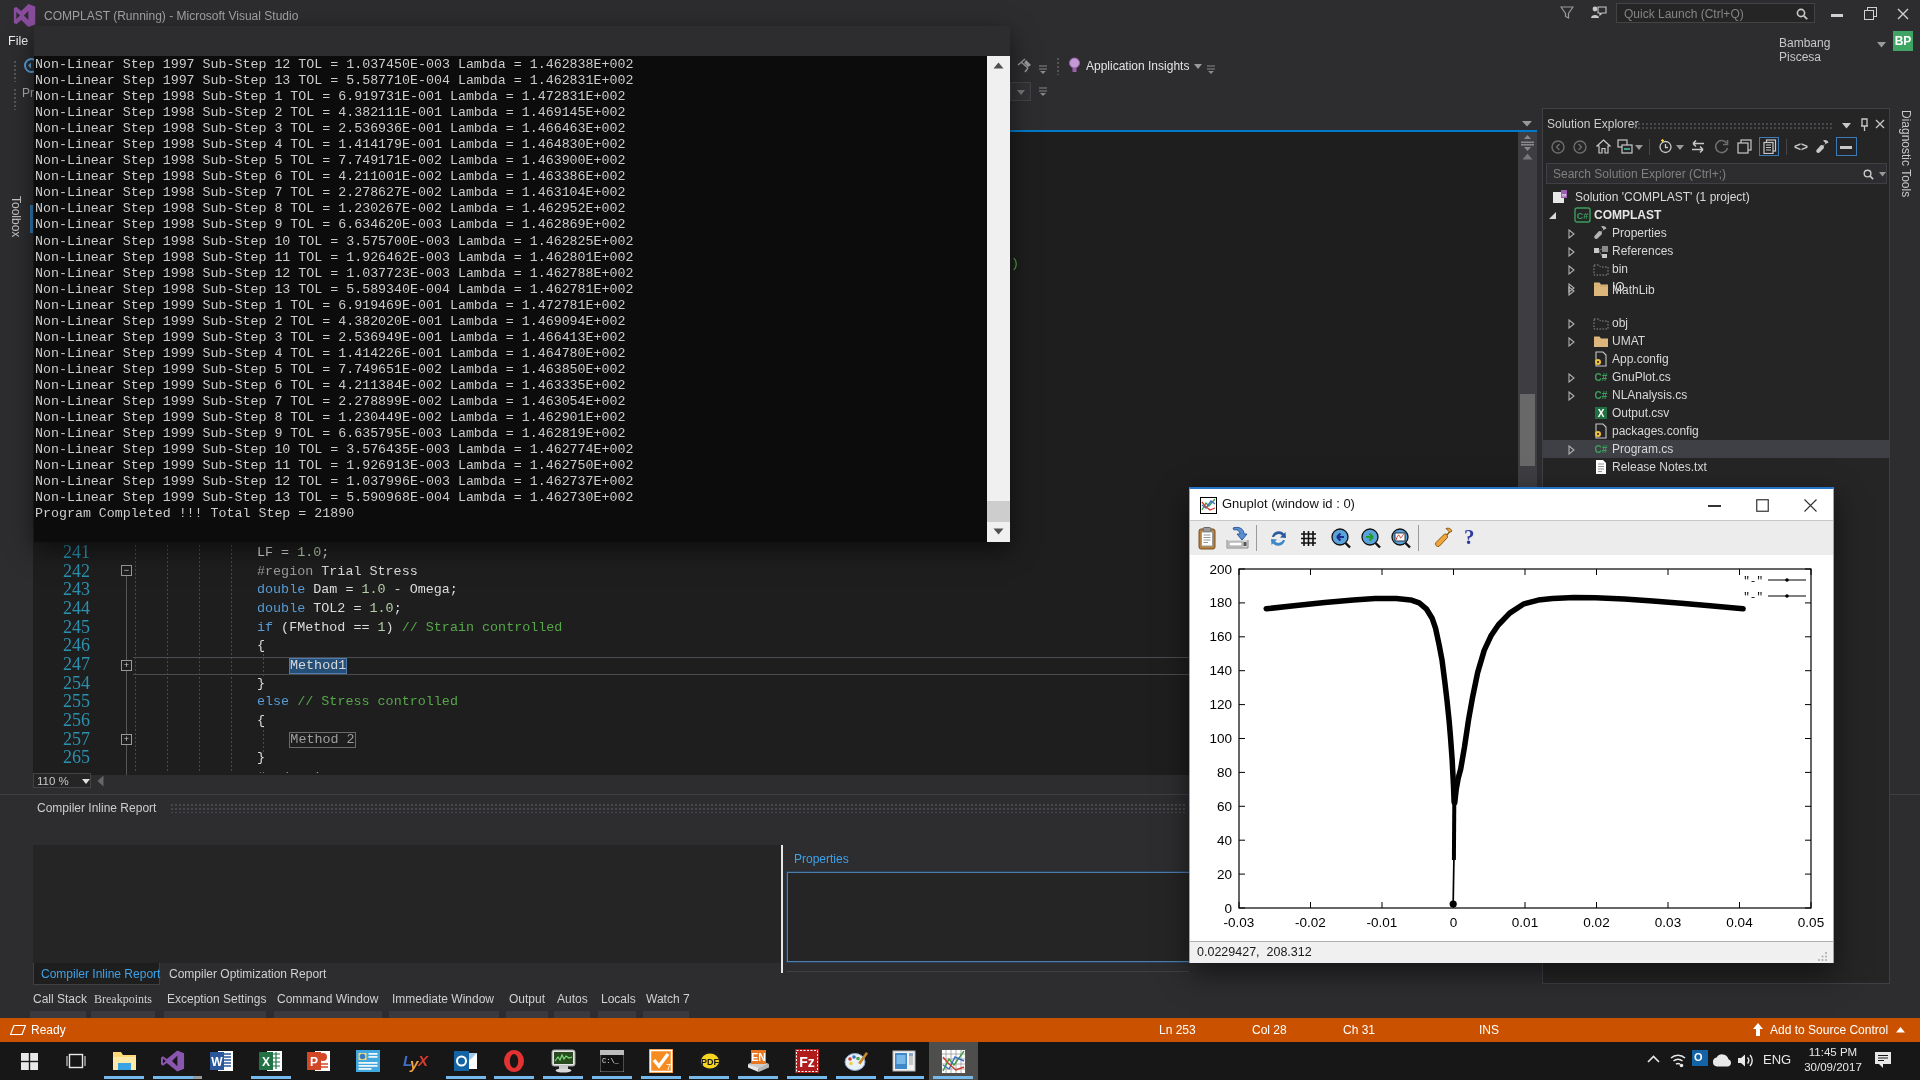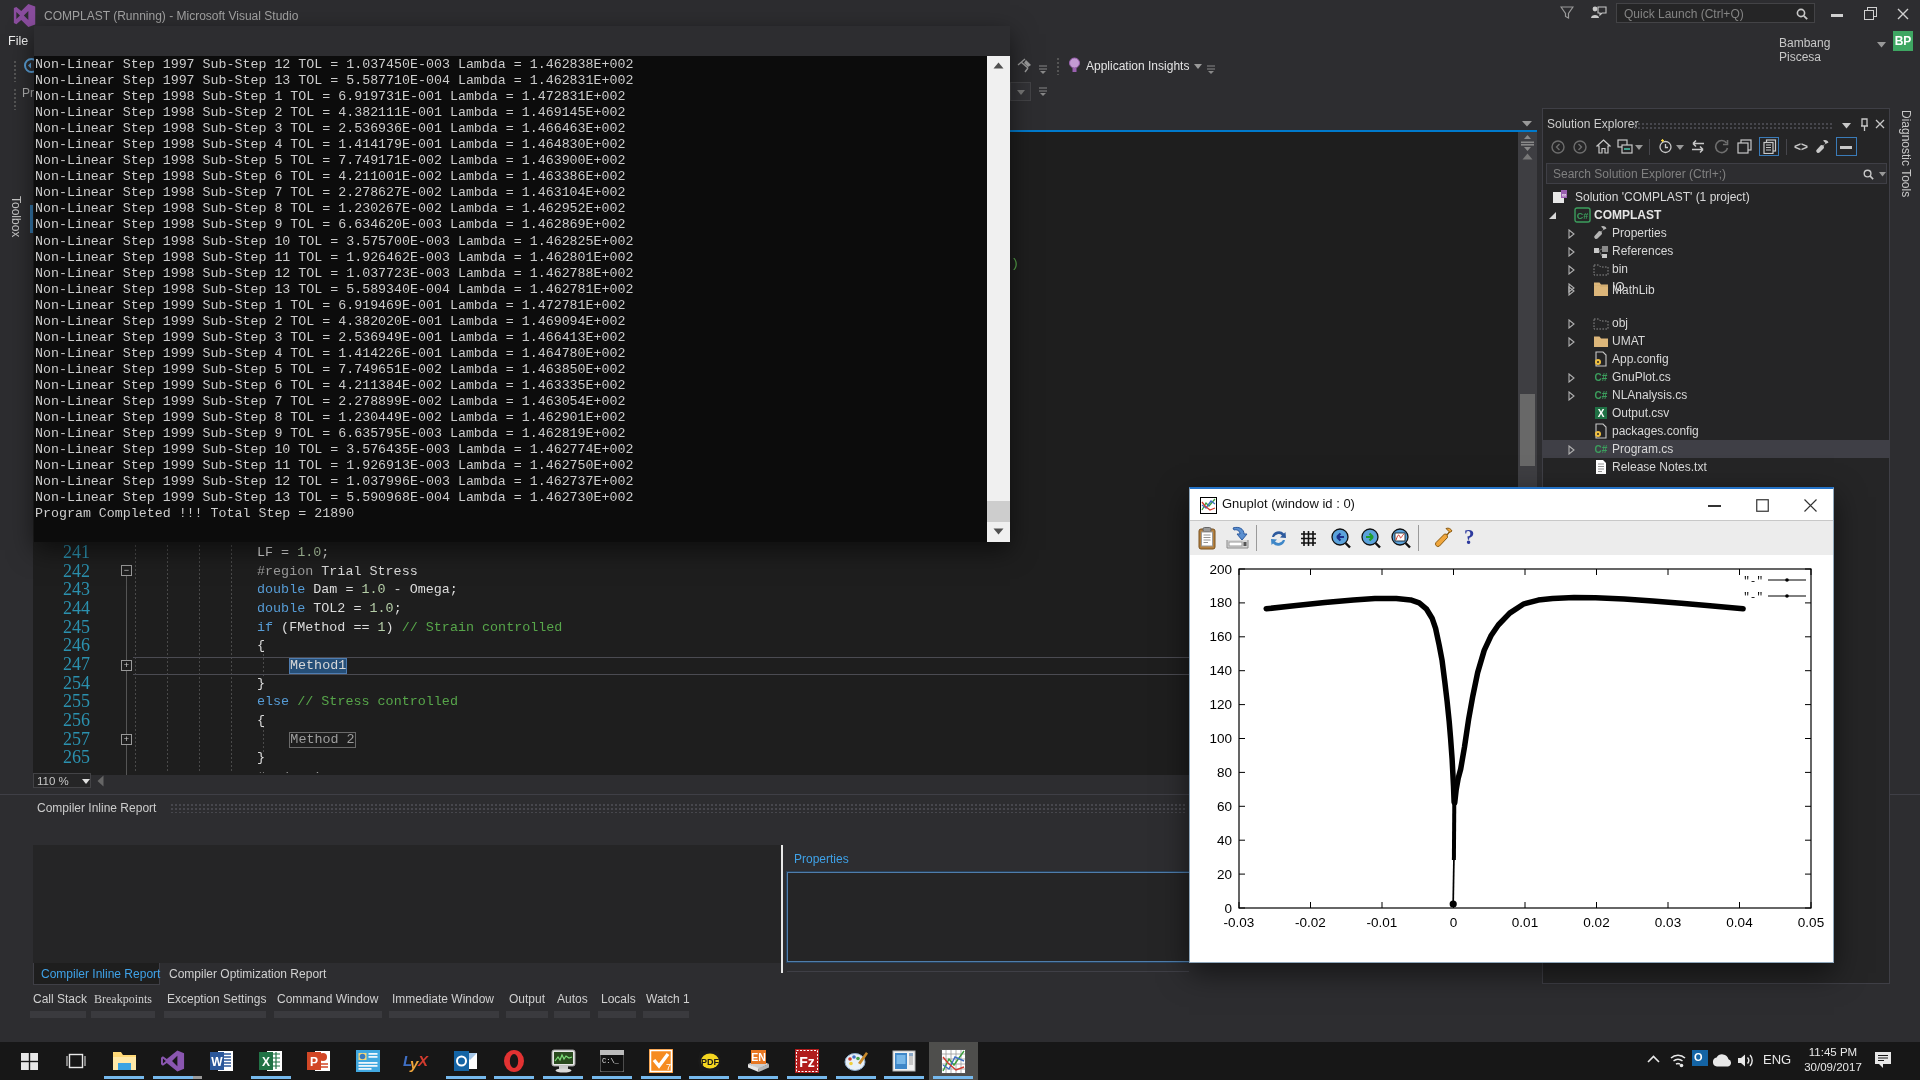--- a/index.html
+++ b/index.html
@@ -198,31 +198,48 @@
 
   <style>.twt{position:absolute;top:992px;font-size:12px;color:#d0d0d0;} .twb{position:absolute;top:1011px;height:7px;background:#3a3a3e;}</style>
   <div class="twt" style="left:33px;">Call Stack</div>
   <div class="twt" style="left:94px;font-family:Liberation Serif, serif;">Breakpoints</div>
   <div class="twt" style="left:167px;">Exception Settings</div>
   <div class="twt" style="left:277px;">Command Window</div>
   <div class="twt" style="left:392px;">Immediate Window</div>
   <div class="twt" style="left:509px;">Output</div>
   <div class="twt" style="left:557px;">Autos</div>
   <div class="twt" style="left:601px;">Locals</div>
-  <div class="twt" style="left:646px;">Watch 1</div>
+  <div class="twt" style="left:646px;">Watch 7</div>
   <div class="twb" style="left:30px;width:56px;"></div>
   <div class="twb" style="left:91px;width:64px;"></div>
   <div class="twb" style="left:164px;width:102px;"></div>
   <div class="twb" style="left:274px;width:108px;"></div>
   <div class="twb" style="left:389px;width:110px;"></div>
   <div class="twb" style="left:506px;width:42px;"></div>
   <div class="twb" style="left:554px;width:36px;"></div>
   <div class="twb" style="left:598px;width:38px;"></div>
   <div class="twb" style="left:643px;width:46px;"></div>
 
+  <div class="abs" style="left:0;top:1018px;width:1920px;height:24px;background:#ca5100;color:#fff;">
+    <svg class="abs" style="left:10px;top:7px;" width="16" height="10" viewBox="0 0 16 10">
+        <path d="M4 0.5 L15.5 0.5 L12 9.5 L0.5 9.5 Z" fill="none" stroke="#fff" stroke-width="1.2"></path>
+      </svg>
+    <div class="abs" style="left:31px;top:5px;font-size:12px;">Ready</div>
+    <div class="abs" style="left:1159px;top:5px;font-size:12px;">Ln 253</div>
+    <div class="abs" style="left:1252px;top:5px;font-size:12px;">Col 28</div>
+    <div class="abs" style="left:1343px;top:5px;font-size:12px;">Ch 31</div>
+    <div class="abs" style="left:1479px;top:5px;font-size:12px;">INS</div>
+    <svg class="abs" style="left:1752px;top:5px;" width="12" height="13" viewBox="0 0 12 13">
+        <path d="M6 0 L11 6 L8 6 L8 13 L4 13 L4 6 L1 6 Z" fill="#fff"></path>
+      </svg>
+    <div class="abs" style="left:1770px;top:5px;font-size:12px;">Add to Source Control</div>
+    <svg class="abs" style="left:1896px;top:9px;" width="9" height="6" viewBox="0 0 9 6">
+        <path d="M0 5.5 L9 5.5 L4.5 0 Z" fill="#fff"></path>
+      </svg>
+  </div>
 
   <div class="abs" style="left:0;top:1042px;width:1920px;height:38px;background:#171717;">
 
     <svg class="abs" style="left:21px;top:11px;" width="17" height="17" viewBox="0 0 17 17">
       <rect x="0" y="0" width="7.8" height="7.8" fill="#e8e8e8"></rect>
         <rect x="9.2" y="0" width="7.8" height="7.8" fill="#e8e8e8"></rect>
       <rect x="0" y="9.2" width="7.8" height="7.8" fill="#e8e8e8"></rect>
         <rect x="9.2" y="9.2" width="7.8" height="7.8" fill="#e8e8e8"></rect>
     </svg>
 
@@ -785,15 +802,28 @@
       <circle cx="597" cy="25" r="1.8" fill="#000"></circle>
         <circle cx="597" cy="41" r="1.8" fill="#000"></circle>
 
       <polyline points="76.2,53.8 106.2,50.4 134.8,47.4 163.4,44.9 184.9,43.5 206.3,43.5 220.6,44.9 229.2,47.9 236.3,53.8 242.1,63.2 245.6,73.4 249.2,90.3 252.1,105.6 254.9,127.6 257.1,146.2 259.2,166.6 260.6,183.5 262.1,203.9 263.5,231 264.1,247" fill="none" stroke="#000" stroke-width="5.5" stroke-linejoin="round" stroke-linecap="round"></polyline>
       <polyline points="264.7,247.9 266.2,234.4 268.2,223.3 270.7,214 274.5,192 278.8,163.2 282.8,141.1 287.7,117.4 294.2,95.4 301.3,80.2 308.3,70 319.7,58.1 334,48.8 348.3,45.1 362.6,43.4 384.1,42.5 405.5,42.8 434.1,44 462.7,45.9 491.3,48.3 519.9,50.8 553.1,53.8" fill="none" stroke="#000" stroke-width="5.5" stroke-linejoin="round" stroke-linecap="round"></polyline>
       <polyline points="264.3,247 263.9,305" fill="none" stroke="#000" stroke-width="4"></polyline>
       <path d="M263.9 305 L263.2 346" fill="none" stroke="#000" stroke-width="1.7"></path>
       <circle cx="263.2" cy="349" r="3.6" fill="#000"></circle>
     </svg>
 
+    <div class="abs" style="left:0px;top:452px;width:643px;height:22px;background:#f0f0f0;border-top:1px solid #b0b0b0;">
+      <div class="abs" style="left:7px;top:3px;font-size:12.5px;color:#1a1a1a;">0.0229427,&nbsp; 208.312</div>
+      <svg class="abs" style="left:628px;top:9px;" width="10" height="10" viewBox="0 0 10 10">
+        <g fill="#aaa">
+            <circle cx="8" cy="2" r="1"></circle>
+            <circle cx="8" cy="5.5" r="1"></circle>
+            <circle cx="8" cy="9" r="1"></circle>
+            <circle cx="4.5" cy="5.5" r="1"></circle>
+            <circle cx="4.5" cy="9" r="1"></circle>
+            <circle cx="1" cy="9" r="1"></circle>
+          </g>
+      </svg>
+    </div>
   </div>
 
 </div>
 
 </body></html>

